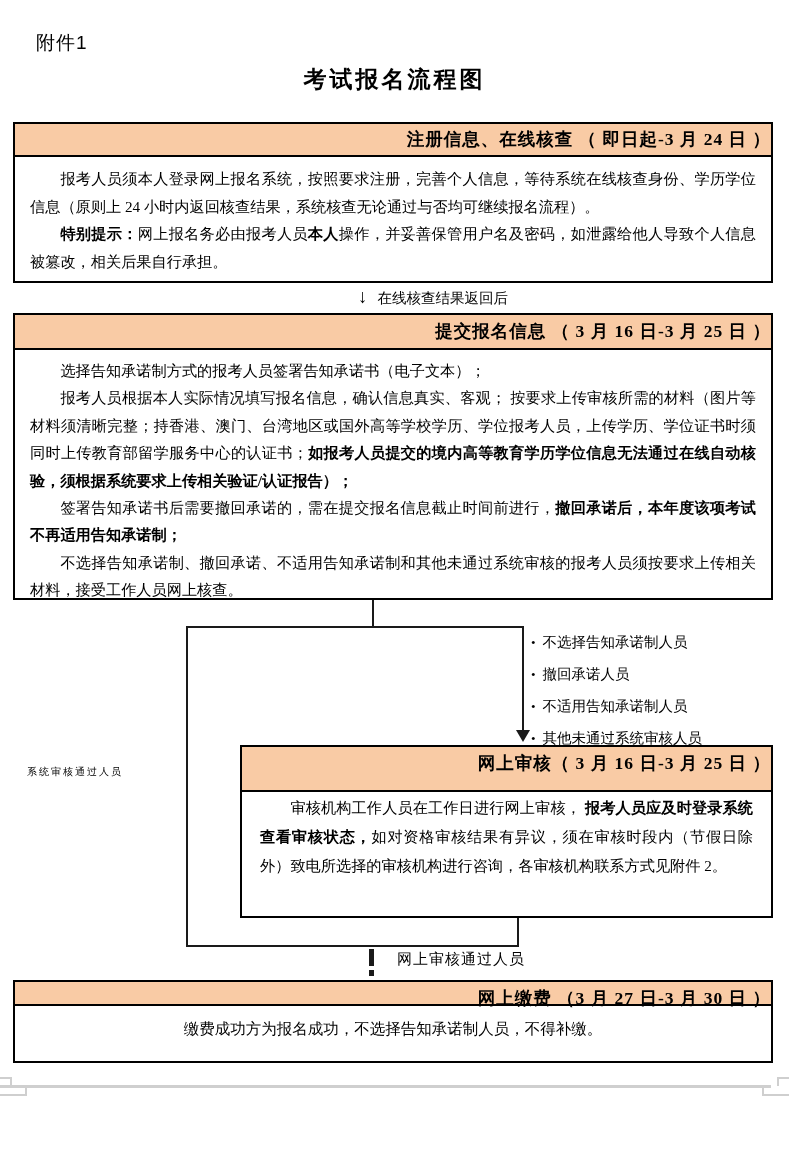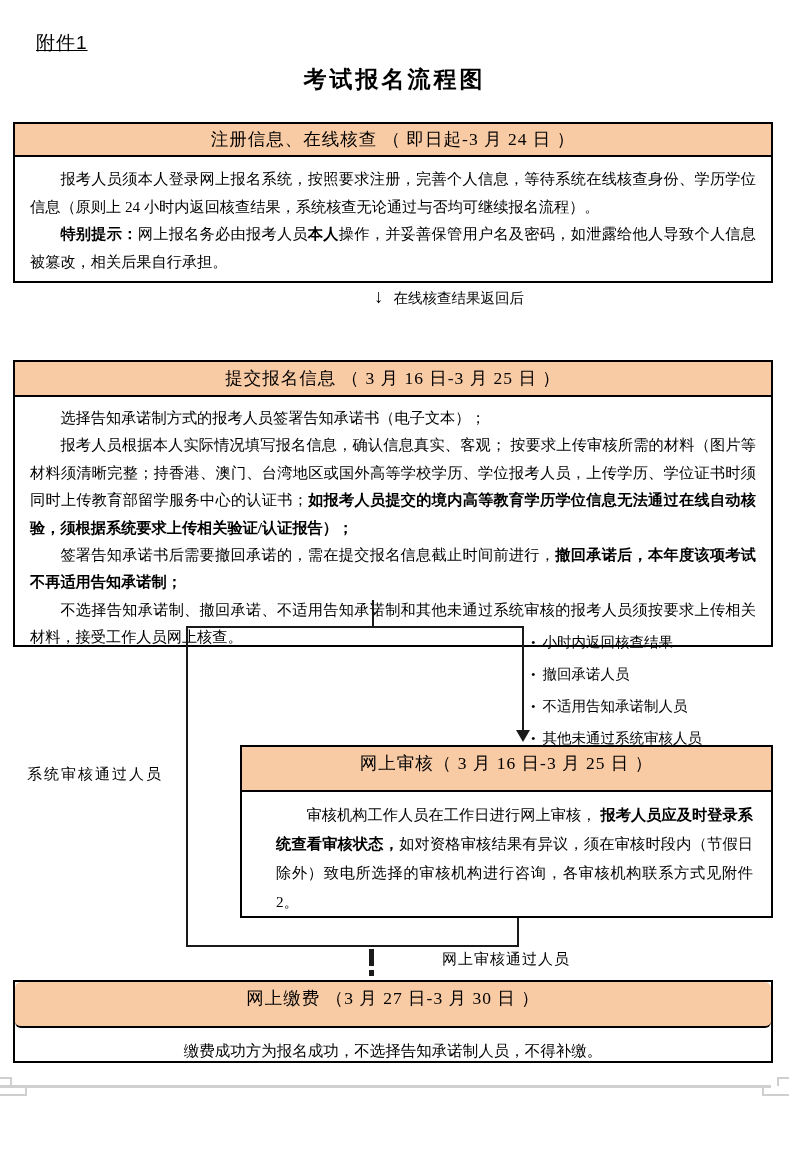--- a/index.html
+++ b/index.html
@@ -17,63 +17,63 @@
   }
   .page{
     position:relative;
     width:789px;height:1150px;
     background:#fff;
     overflow:hidden;
   }
   .attachment{
     position:absolute;left:36px;top:30px;
     font-family:"Liberation Sans","DejaVu Sans",sans-serif;
-    font-size:19px;font-weight:500;letter-spacing:1px;text-decoration:underline;
+    font-size:19px;font-weight:500;letter-spacing:1px;
   }
   .doc-title{
     position:absolute;left:0;top:64px;width:100%;
     text-align:center;
     font-size:23px;font-weight:bold;letter-spacing:3px;
   }
   
   .fbox{
     position:absolute;
     border:2px solid var(--box-border);
     background:#fff;
   }
   .fbox .hd{
     background:var(--header-bg);
     border-bottom:2px solid var(--box-border);
-    text-align:center;
-    font-weight:normal;
+    text-align:right;
+    font-weight:bold;
     font-size:17.5px;
     letter-spacing:1px;
   }
   .fbox .bd{
     font-size:15.2px;
     text-align:justify;
     overflow:hidden;
   }
   .fbox .bd p{text-indent:2em;}
   .b1{left:13px;top:122px;width:760px;height:161px;}
   .b1 .hd{height:33px;line-height:31px;}
   .b1 .bd{padding:8px 15px 0 15px;line-height:27.5px;}
-  .b2{left:13px;top:313px;width:760px;height:287px;margin-top:47px;}
+  .b2{left:13px;top:313px;width:760px;height:287px;}
   .b2 .hd{height:35px;line-height:33px;}
   .b2 .bd{padding:7px 15px 0 15px;line-height:27.4px;}
   .b3{left:240px;top:745px;width:533px;height:173px;}
   .b3 .hd{height:45px;line-height:33px;}
-  .b3 .bd{padding:8px 18px 0 18px;line-height:29px;margin-left:16px;}
+  .b3 .bd{padding:1px 18px 0 18px;line-height:29px;}
   .b4{left:13px;top:980px;width:760px;height:83px;}
-  .b4 .hd{height:46px;line-height:33px;border-radius:6px;}
+  .b4 .hd{height:24px;line-height:33px;}
   .b4 .bd{padding-top:10px;text-align:center;line-height:26px;font-size:15.5px;}
   
   .conn1{
     position:absolute;left:358px;top:286px;
-    font-size:14.5px;white-space:nowrap;margin-left:16px;
+    font-size:14.5px;white-space:nowrap;
   }
   .conn1 .glyph{font-size:19px;font-weight:bold;margin-right:10px;}
   
   .ln{position:absolute;background:var(--line);}
   .stem{left:372px;top:600px;width:2px;height:27px;}
   .split-h{left:186px;top:626px;width:338px;height:2px;}
   .left-v{left:186px;top:626px;width:2px;height:321px;}
   .right-v{left:522px;top:626px;width:2px;height:104px;}
   .arrowhead{
     position:absolute;left:516px;top:730px;
@@ -87,29 +87,29 @@
   
   .branch-list{
     position:absolute;left:531px;top:626px;width:240px;
     list-style:none;font-size:14.5px;
   }
   .branch-list li{height:32px;line-height:32px;white-space:nowrap;}
   .branch-list .dot{margin-right:7px;font-size:13px;}
   
   .left-label{
     position:absolute;left:27px;top:765px;
-    font-size:15px;letter-spacing:2px;white-space:nowrap;
+    font-size:10px;letter-spacing:2px;white-space:nowrap;
   }
   
   .merge-arrow{position:absolute;left:369px;top:949px;width:6px;}
   .merge-arrow .bar{width:5px;height:17px;background:var(--line);}
   .merge-arrow .tip{margin-top:4px;width:5px;height:6px;background:var(--line);}
   .merge-label{
     position:absolute;left:397px;top:950px;
-    font-size:15px;letter-spacing:1px;white-space:nowrap;margin-left:45px;
+    font-size:15px;letter-spacing:1px;white-space:nowrap;
   }
   
   .pb-line{position:absolute;left:0;top:1085px;width:771px;height:3px;background:var(--page-break);}
   .pb{position:absolute;border:0 solid var(--page-break);}
   .pb-l1{left:0;top:1077px;width:12px;height:9px;border-top-width:2px;border-right-width:2px;}
   .pb-l2{left:0;top:1088px;width:27px;height:8px;border-bottom-width:2px;border-right-width:2px;}
   .pb-r1{left:777px;top:1077px;width:12px;height:9px;border-top-width:2px;border-left-width:2px;}
   .pb-r2{left:762px;top:1088px;width:27px;height:8px;border-bottom-width:2px;border-left-width:2px;}
   b{font-weight:bold;}
 </style>
@@ -144,21 +144,21 @@
     </div>
   </section>
 
   <div class="ln stem"></div>
   <div class="ln split-h"></div>
   <div class="ln left-v"></div>
   <div class="ln right-v"></div>
   <div class="arrowhead"></div>
 
   <ul class="branch-list">
-    <li><span class="dot">•</span><span>小时内返回核查结果</span></li>
+    <li><span class="dot">•</span><span>不选择告知承诺制人员</span></li>
     <li><span class="dot">•</span><span>撤回承诺人员</span></li>
     <li><span class="dot">•</span><span>不适用告知承诺制人员</span></li>
     <li><span class="dot">•</span><span>其他未通过系统审核人员</span></li>
   </ul>
 
   <div class="left-label">系统审核通过人员</div>
 
   <section class="fbox b3">
     <div class="hd">网上审核（ 3 月 16 日-3 月 25 日 ）</div>
     <div class="bd">

